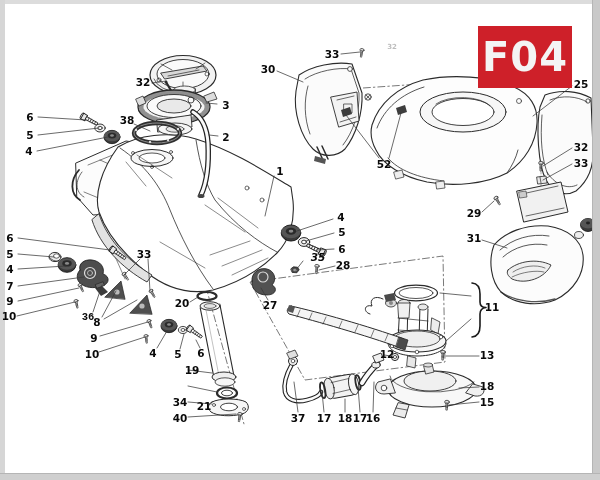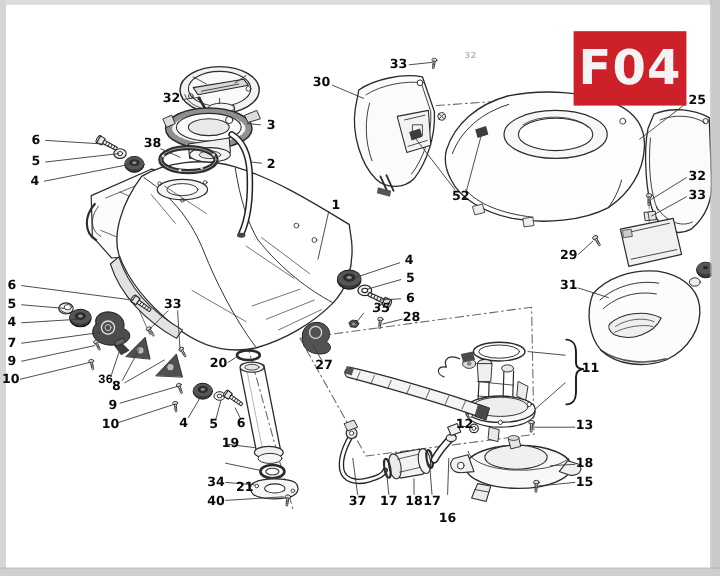--- a/index.html
+++ b/index.html
@@ -431,21 +431,21 @@
       <div class="plabel" style="left: 342px; top: 249px;">6</div>
       <div class="plabel" style="left: 492px; top: 307px;">11</div>
       <div class="plabel" style="left: 387px; top: 354px;">12</div>
       <div class="plabel" style="left: 487px; top: 355px;">13</div>
       <div class="plabel" style="left: 487px; top: 386px;">18</div>
       <div class="plabel" style="left: 487px; top: 402px;">15</div>
       <div class="plabel" style="left: 298px; top: 418px;">37</div>
       <div class="plabel" style="left: 324px; top: 418px;">17</div>
       <div class="plabel" style="left: 345px; top: 418px;">18</div>
       <div class="plabel" style="left: 360px; top: 418px;">17</div>
-      <div class="plabel" style="left: 373px; top: 418px; margin-top: 14px;">16</div>
+      <div class="plabel" style="left: 373px; top: 418px;">16</div>
       <div class="plabel muted" style="left: 392px; top: 47px;">32</div>
     </div>
 
 <div class="codebox" style="background: rgb(206, 32, 41);">
   <span style="color: rgb(244, 244, 244);">F04</span>
 </div>
 
 </div>
 
 </body></html>

